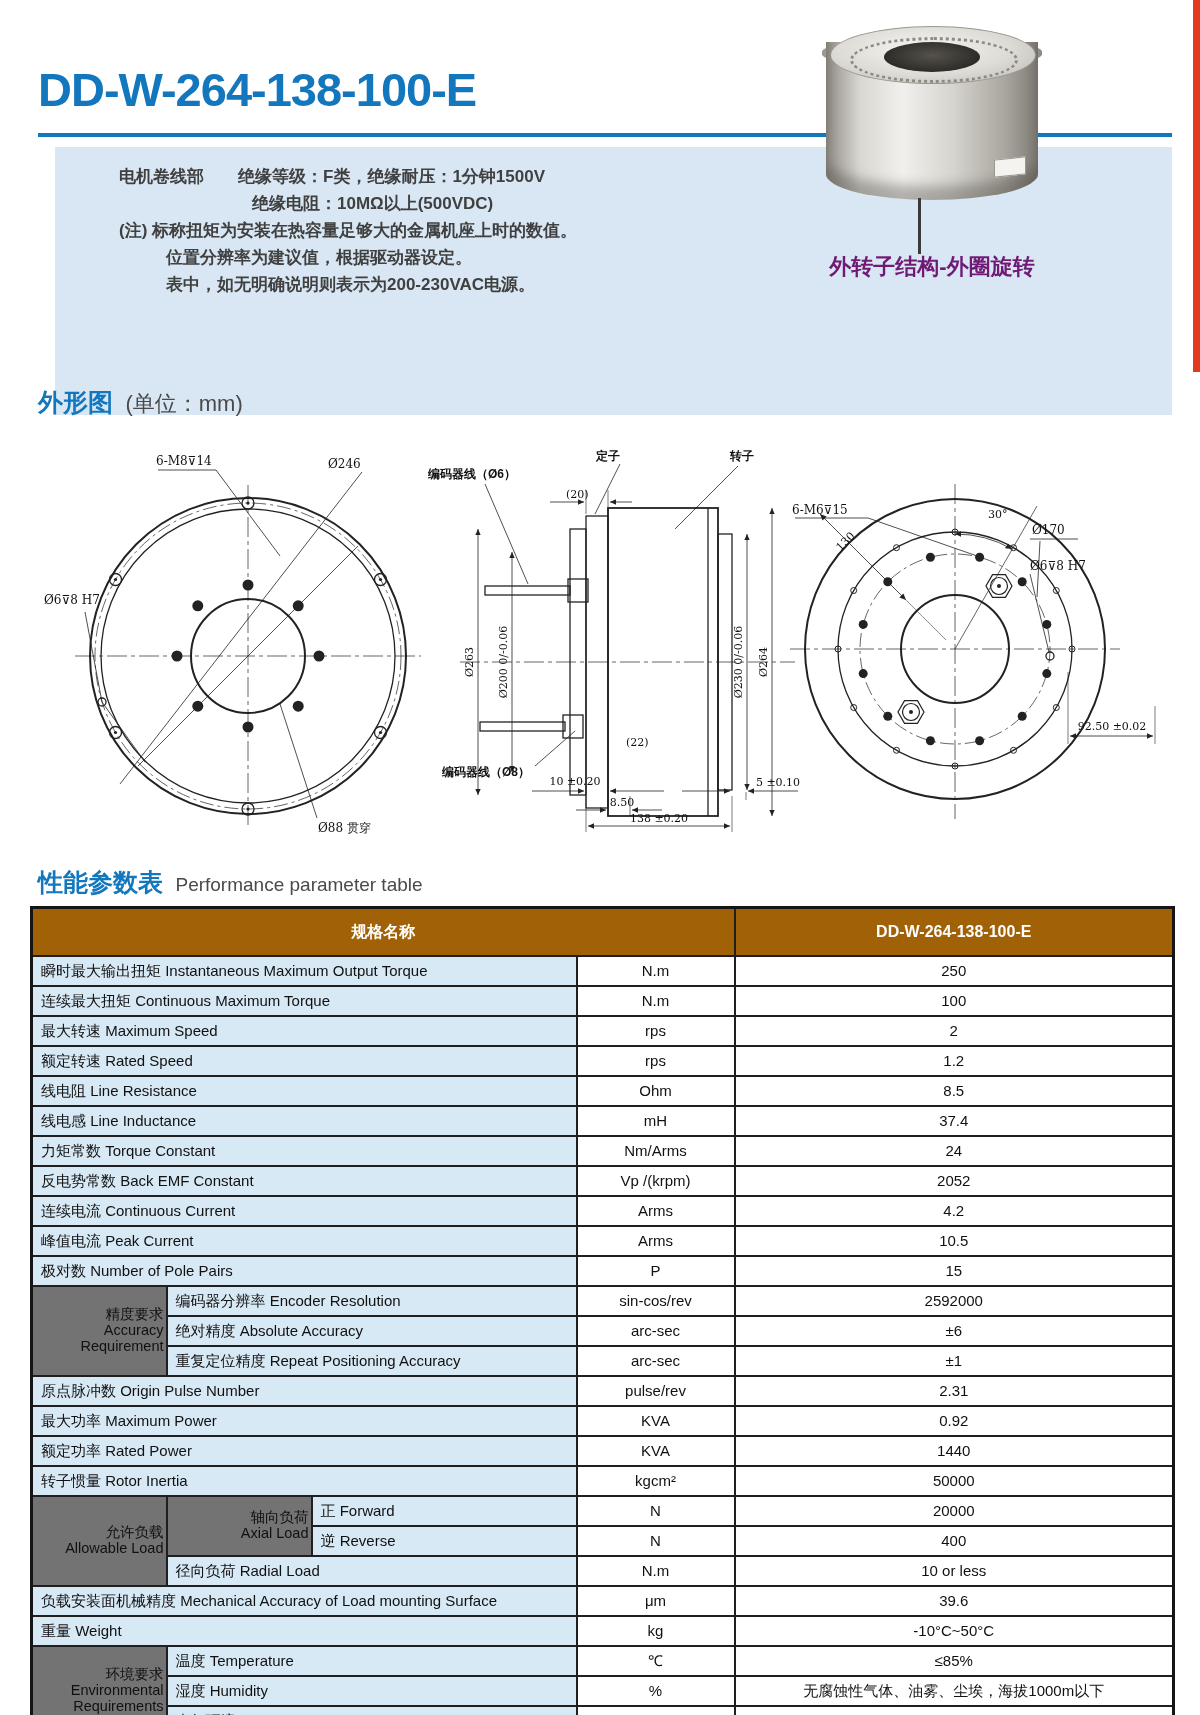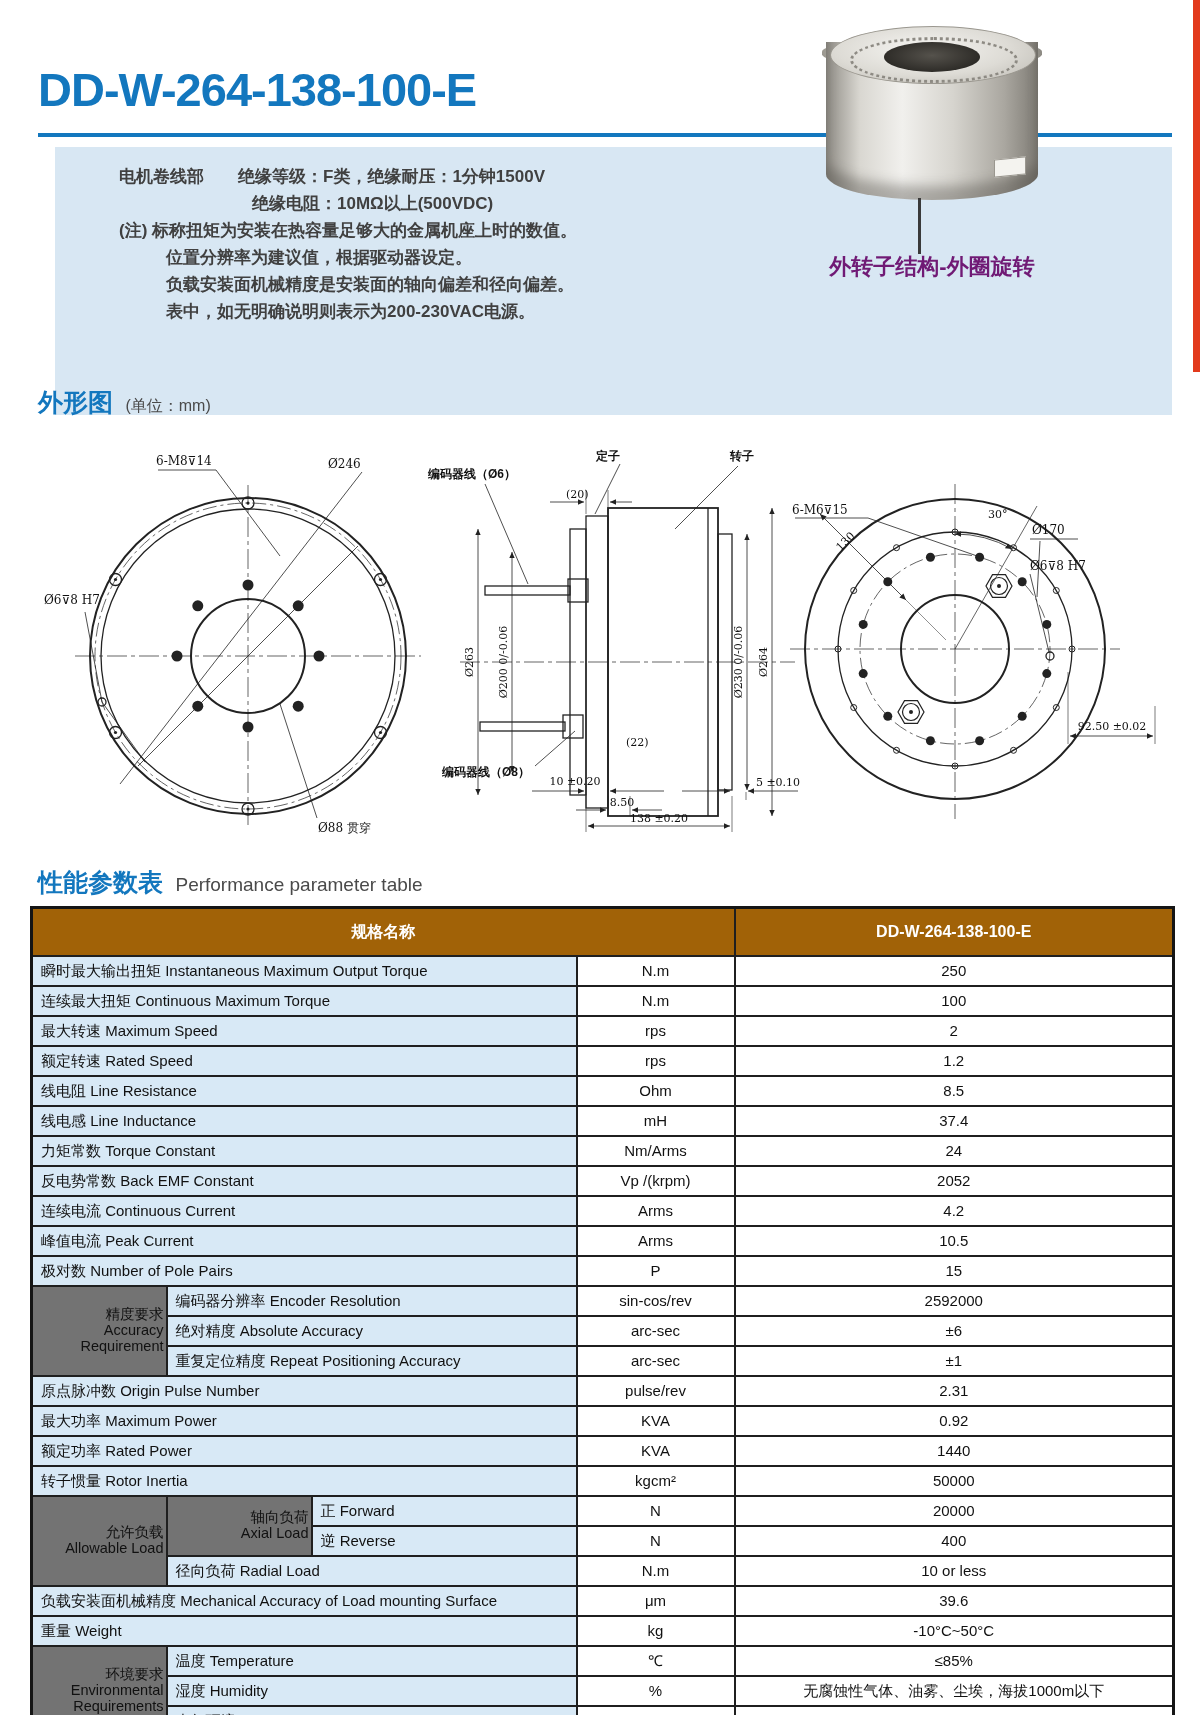--- a/index.html
+++ b/index.html
@@ -34,21 +34,21 @@
   .cyl-hole{position:absolute;left:78px;top:32px;width:96px;height:30px;border-radius:50%;
     background:radial-gradient(ellipse at 50% 45%,#55524c 0%,#2e2c28 70%,#1e1d1a 100%);}
   .cyl-pin{position:absolute;left:112px;top:188px;width:3px;height:56px;background:#3a3a3a;}
   .cyl-sticker{position:absolute;left:188px;top:148px;width:30px;height:16px;background:#f4f3ef;
     border:1px solid #9a978f;transform:skewY(-6deg);}
   .photo-caption{position:absolute;left:806px;top:252px;width:252px;text-align:center;
     font-size:22px;font-weight:bold;color:#701a75;}
 
   .section-heading{position:absolute;left:38px;}
   .sh-cn{font-size:25px;font-weight:bold;color:#1377be;}
-  .sh-en{font-size:16px;color:#4a4a4a;margin-left:8px;}
+  .sh-en{font-size:22px;color:#4a4a4a;margin-left:8px;}
   .outline-heading{top:386px;}
   .perf-heading{top:866px;}
   .perf-heading .sh-en{font-size:19px;}
 
   .drawings{position:absolute;left:30px;top:444px;}
   .dim{font-family:"DejaVu Serif",serif;font-size:12px;fill:#111;}
   .dims{font-family:"DejaVu Serif",serif;font-size:11px;fill:#111;}
   .dimcn{font-family:"Liberation Sans",sans-serif;font-size:12px;font-weight:bold;fill:#111;}
 
   .spec-table{position:absolute;left:30px;top:906px;border-collapse:collapse;width:1142px;
@@ -71,21 +71,20 @@
   <div class="model-title">DD-W-264-138-100-E</div>
   <div class="title-rule"></div>
   <div class="red-bar"></div>
 
   <div class="notes-box">
     <div class="notes-inner">
         <div class="note ind0">电机卷线部　　绝缘等级：F类，绝缘耐压：1分钟1500V</div>
         <div class="note ind1">绝缘电阻：10MΩ以上(500VDC)</div>
         <div class="note ind0">(注) 标称扭矩为安装在热容量足够大的金属机座上时的数值。</div>
         <div class="note ind2">位置分辨率为建议值，根据驱动器设定。</div>
-        <div class="note ind2">负载安装面机械精度是安装面的轴向偏差和径向偏差。</div>
         <div class="note ind2">表中，如无明确说明则表示为200-230VAC电源。</div>
       </div>
   </div>
 
   <div class="photo">
     <div class="cyl-lip"></div>
     <div class="cyl-body"></div>
     <div class="cyl-top"></div>
     <div class="cyl-ring"></div>
     <div class="cyl-hole"></div>

